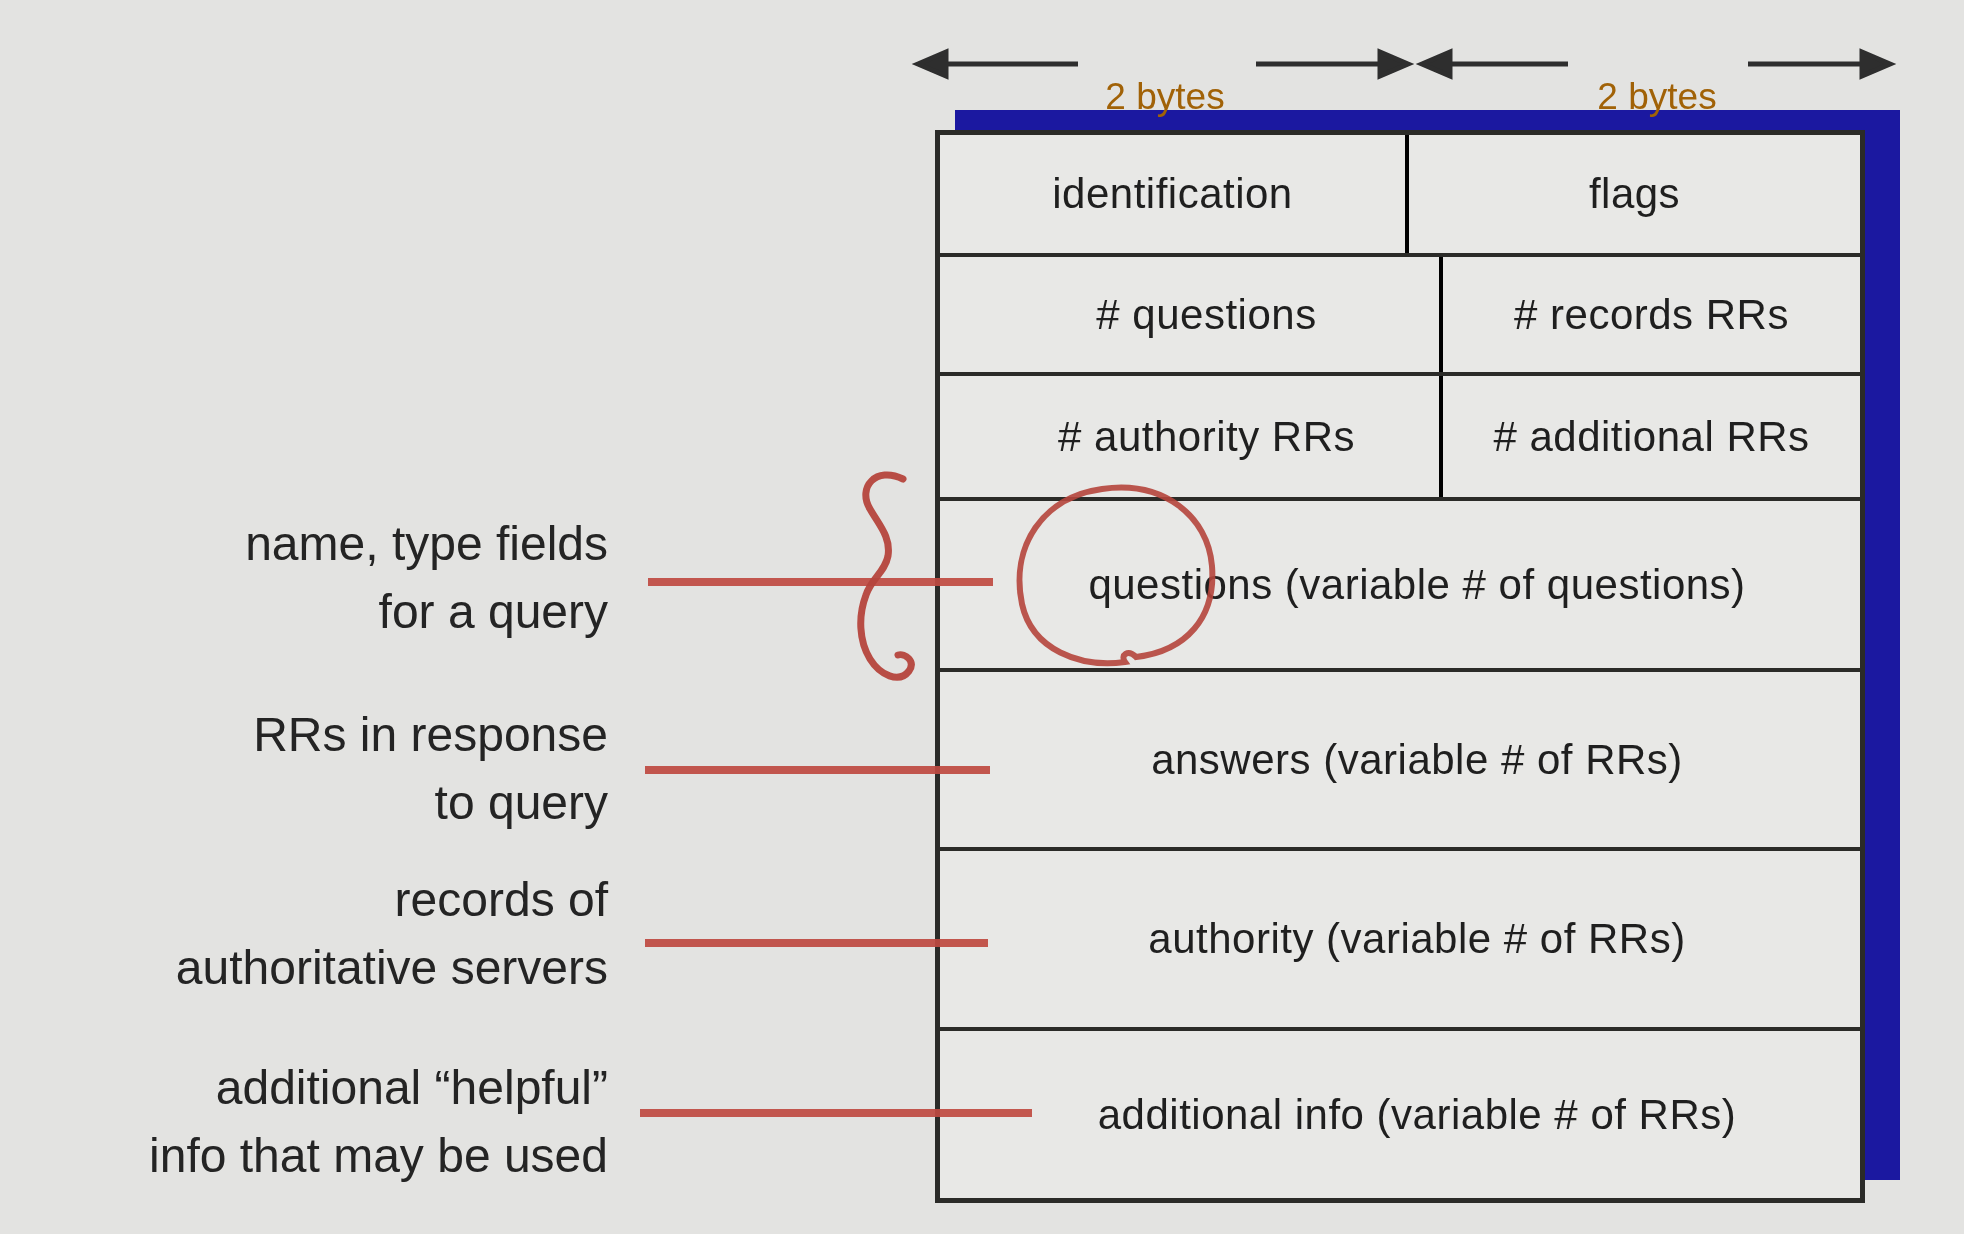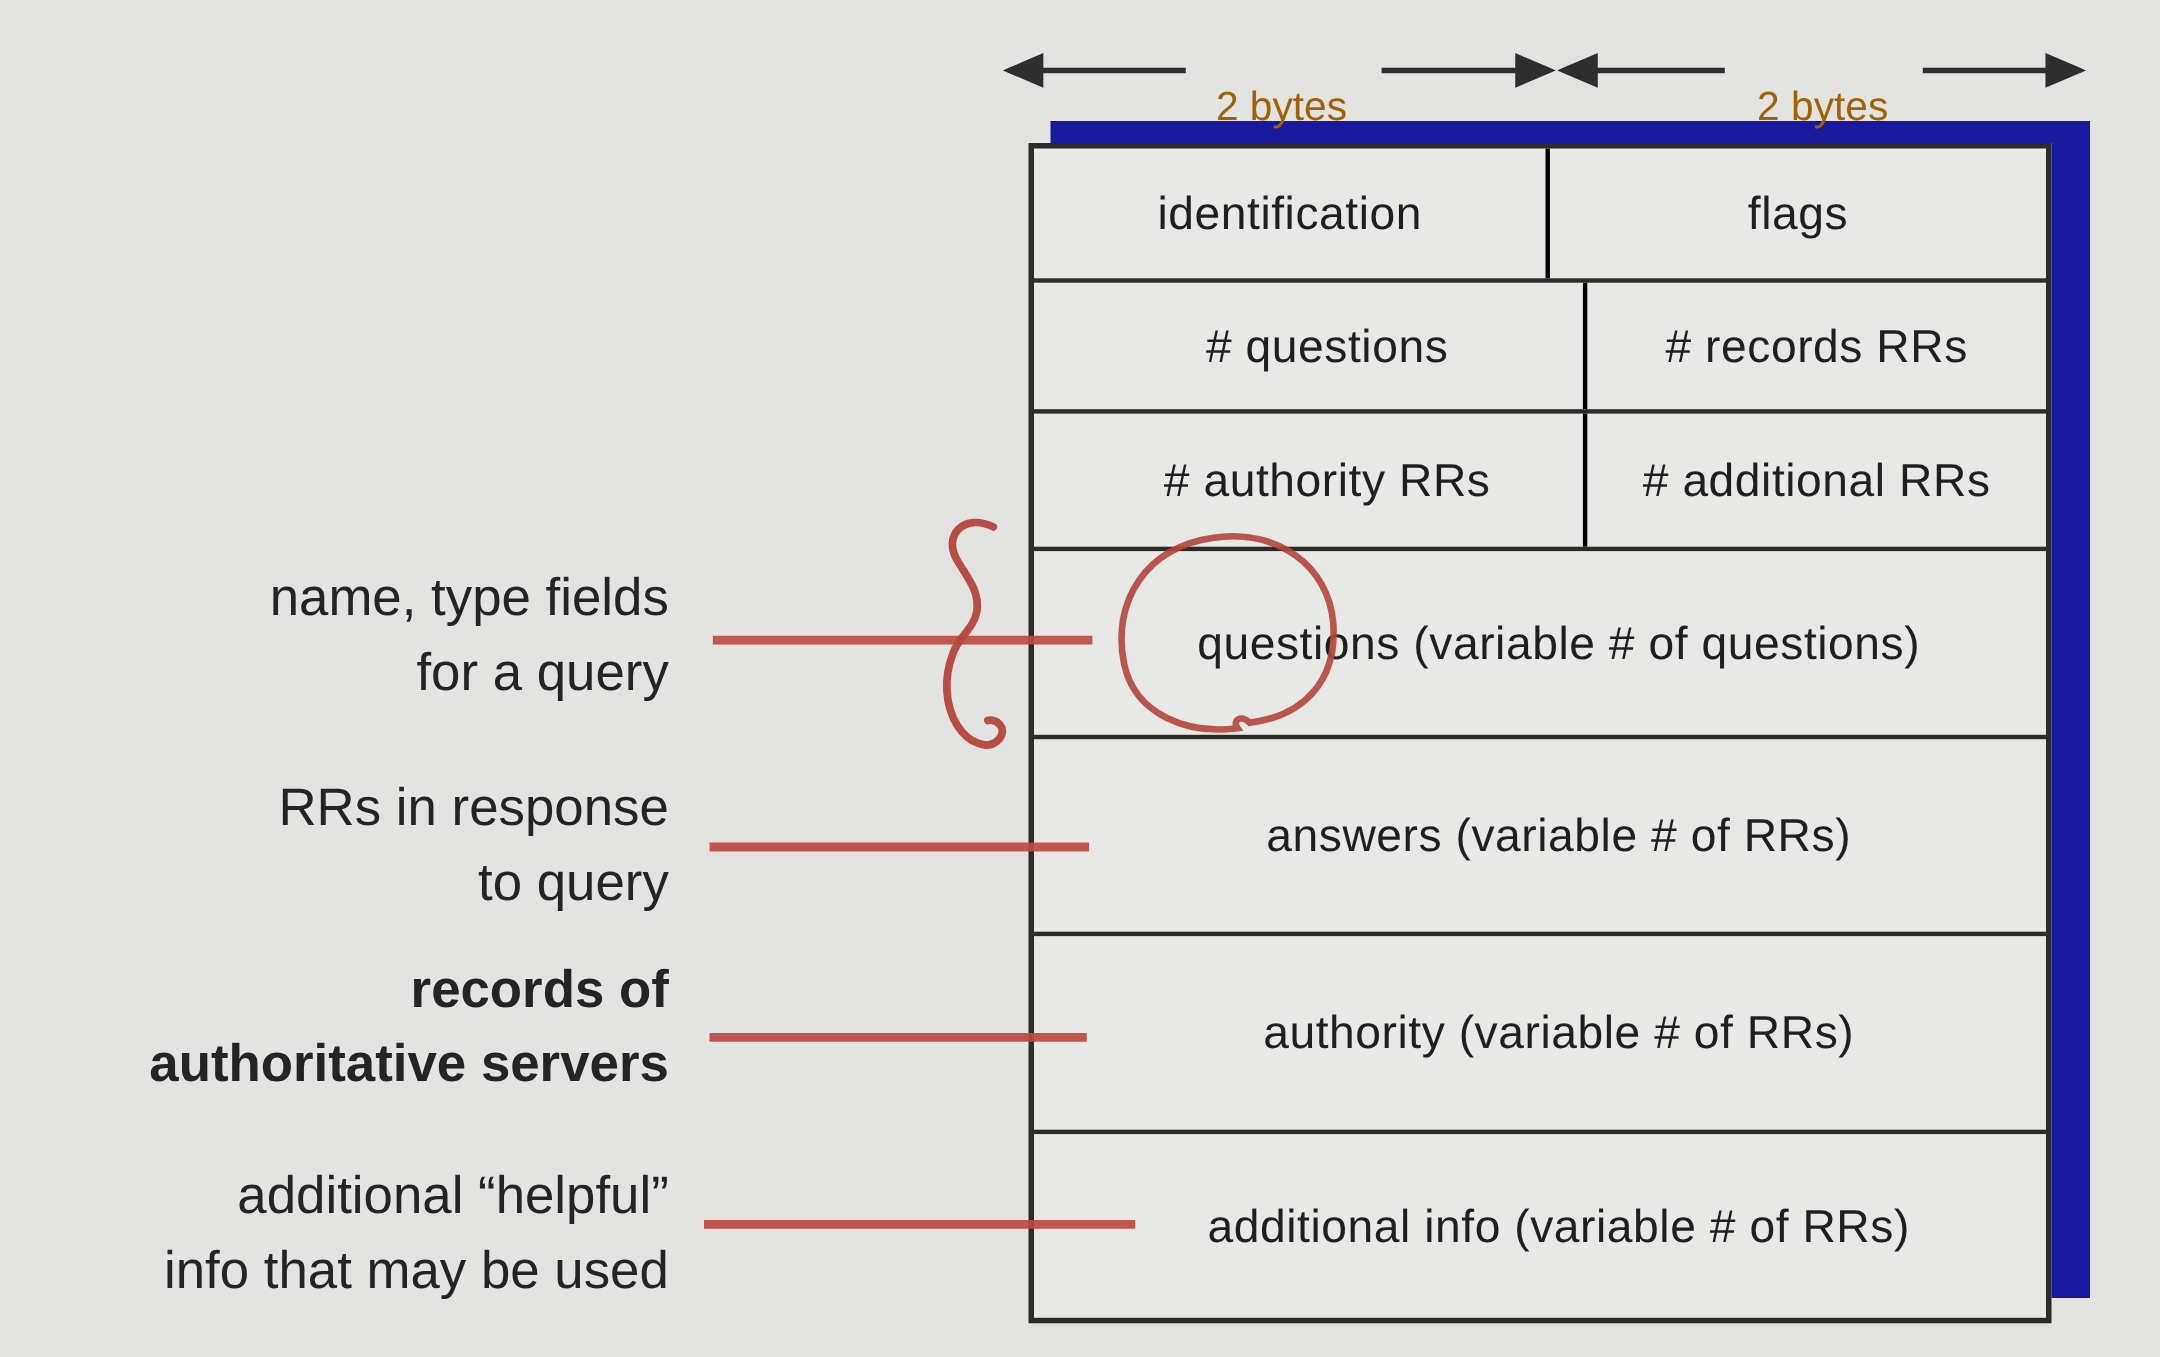--- a/index.html
+++ b/index.html
@@ -41,21 +41,21 @@
   #byte-left{left:1165px;}
   #byte-right{left:1657px;}
 
   
   .annot{
     position:absolute;right:1356px;text-align:right;
     font-size:48px;line-height:68px;color:#242424;white-space:nowrap;
   }
   #annot-0{top:510px;}
   #annot-1{top:701px;}
-  #annot-2{top:866px;font-weight:bold;}
+  #annot-2{top:866px;}
   #annot-3{top:1054px;}
   .annot span{display:block;}
 
   
   svg.overlay{position:absolute;left:0;top:0;width:1964px;height:1234px;pointer-events:none;}
 </style>
 </head>
 <body>
 
 <div class="canvas">

